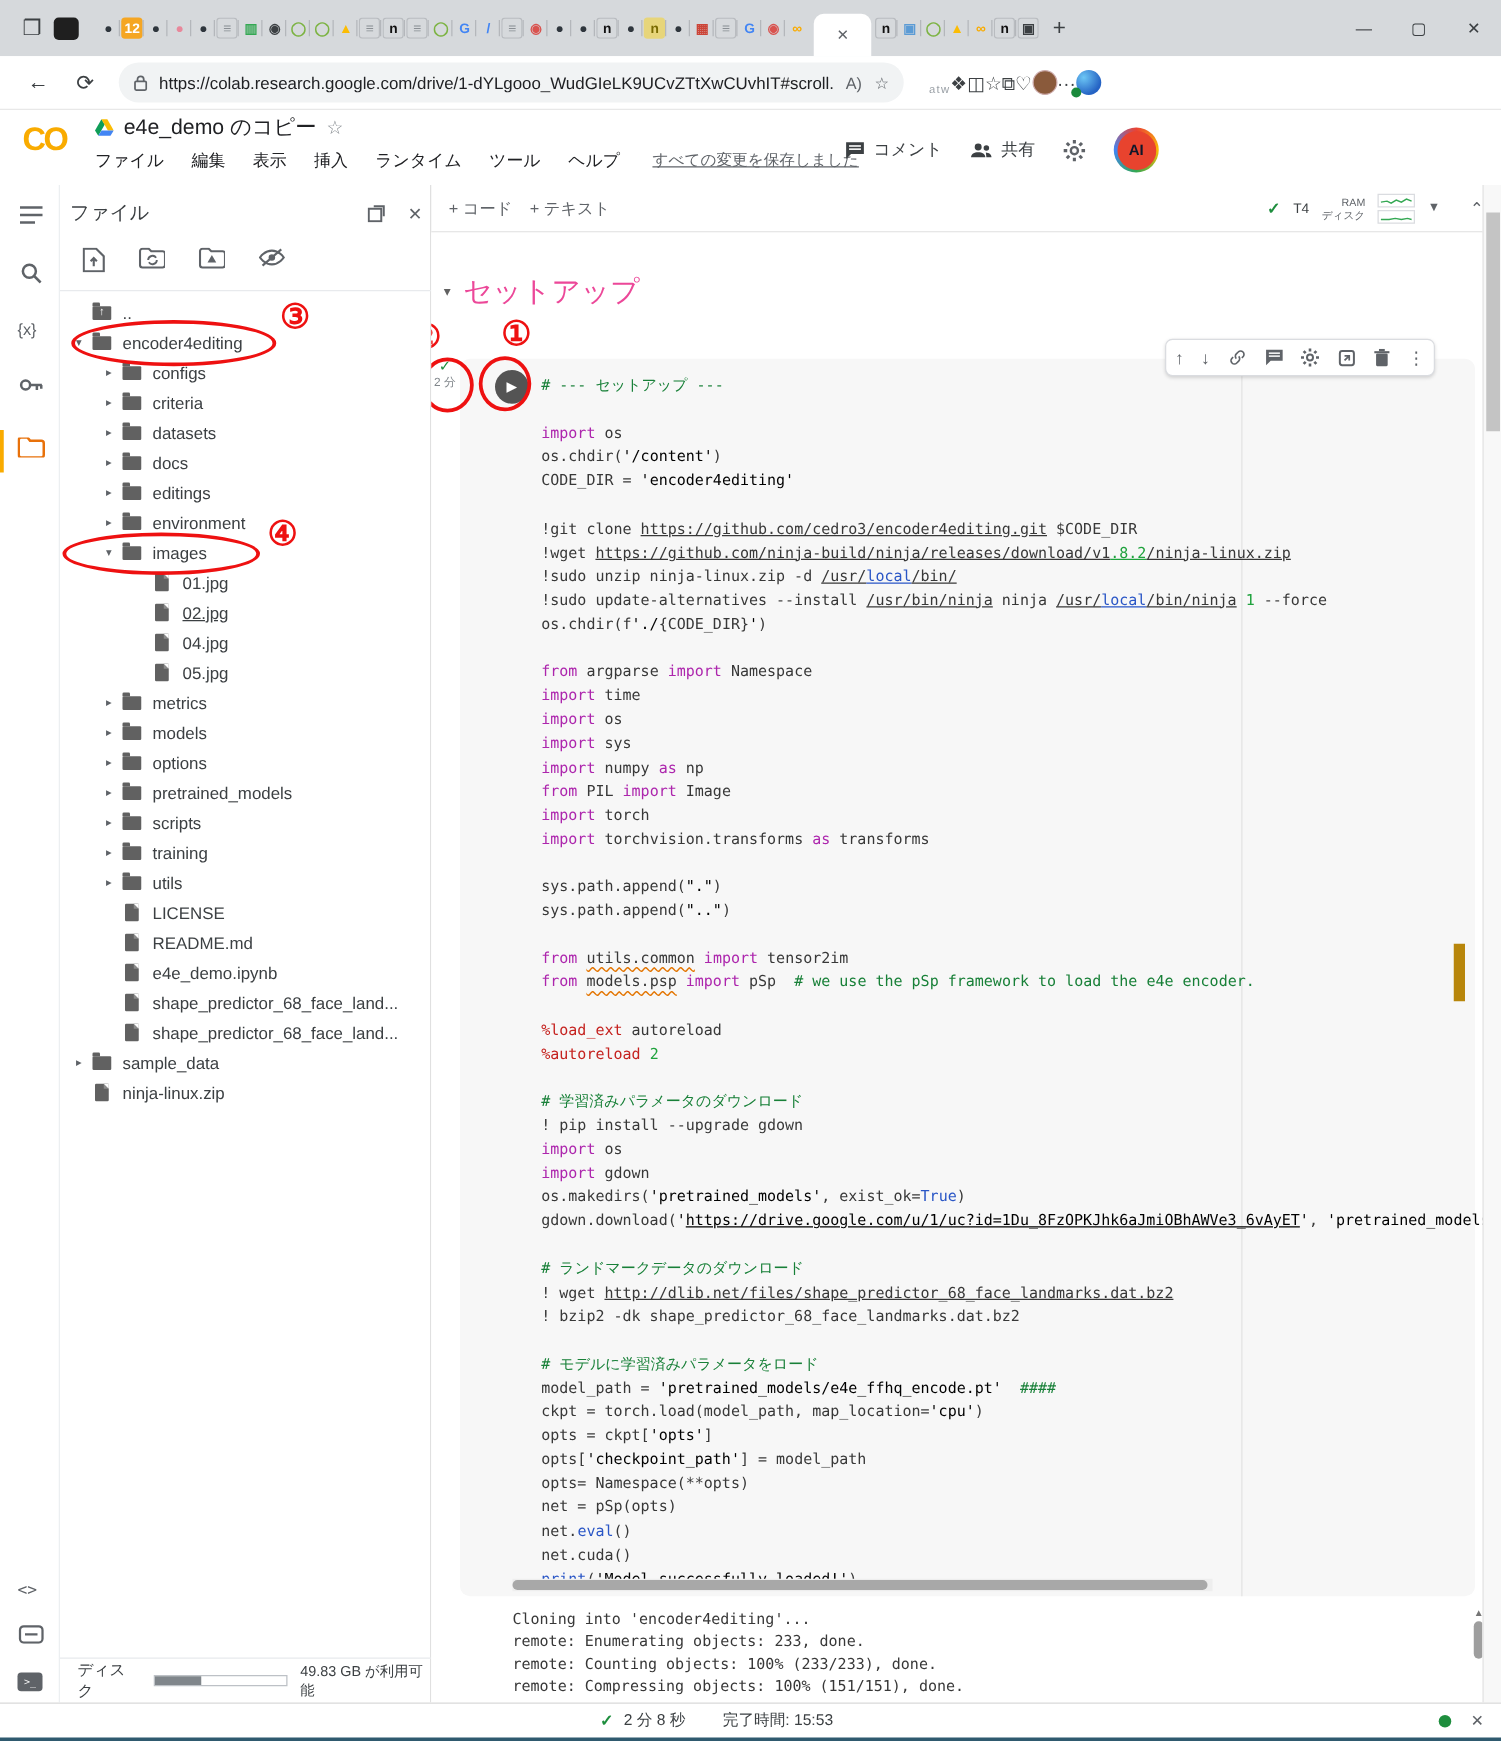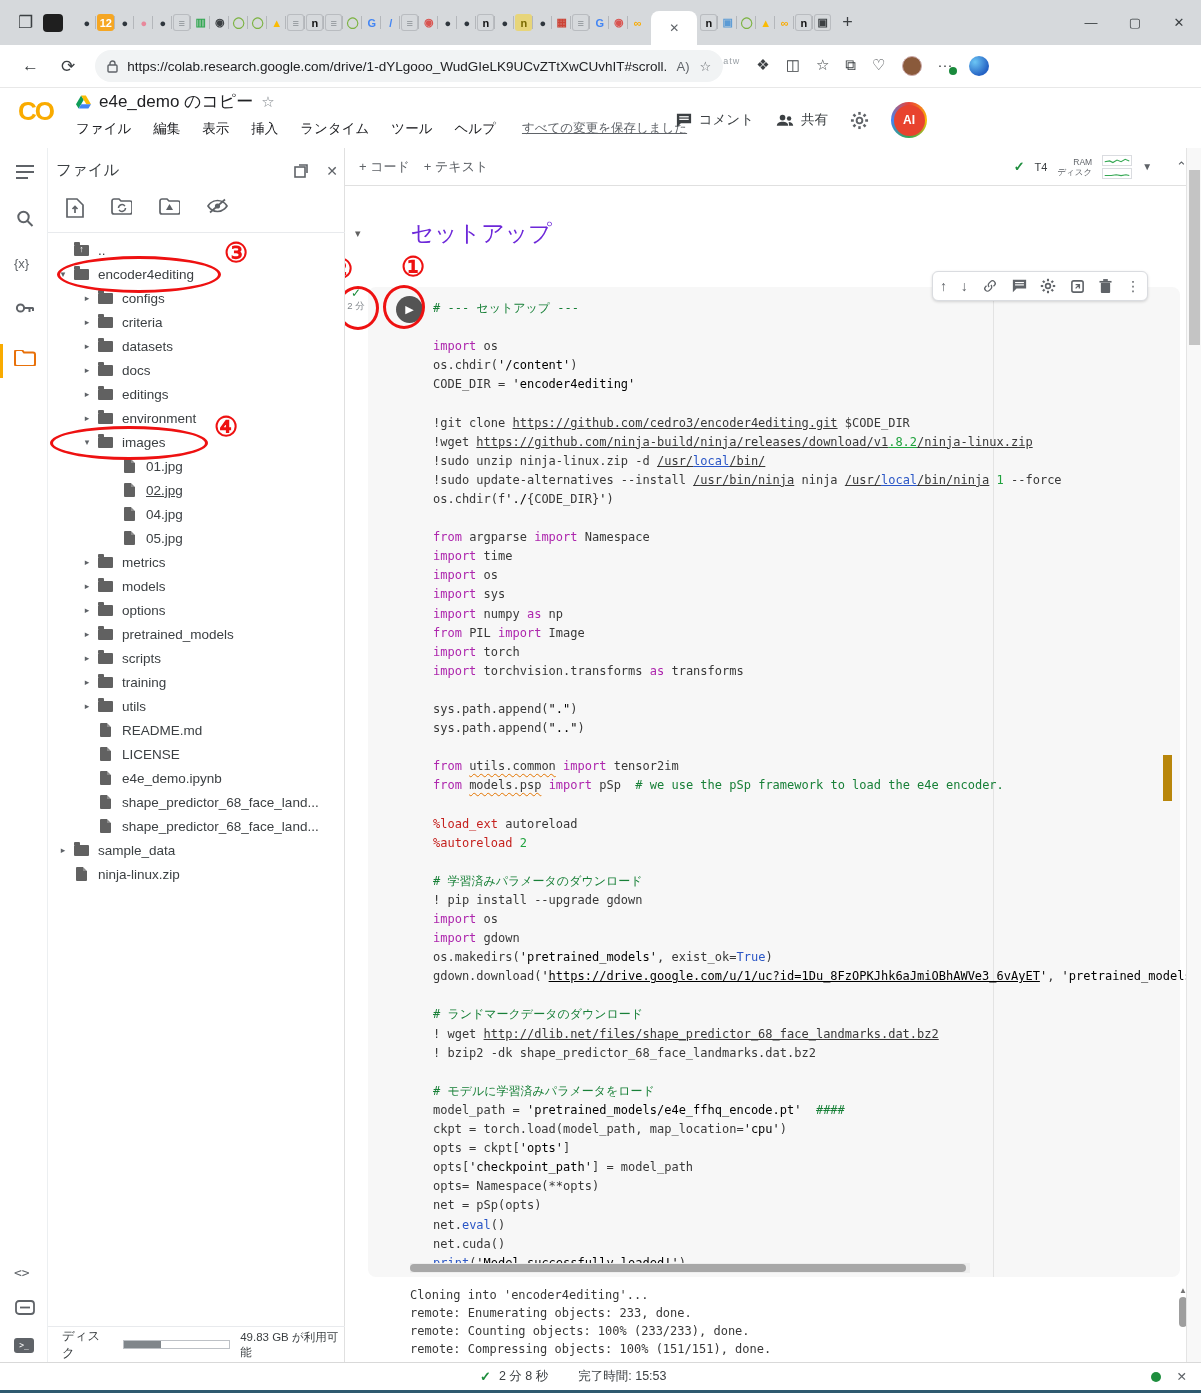--- a/index.html
+++ b/index.html
@@ -25,42 +25,42 @@
     color:#3c4043; font-size:13px; }
 
   #addrbar { left:0; top:45px; width:1201px; height:43px; background:#fff; display:flex; align-items:center;
     border-bottom:1px solid #e8e8e8; }
   .nav-glyph { font-size:17px; color:#3c4043; margin-left:22px; }
   #url-pill { width:628px; height:32px; background:#f1f3f4; border-radius:16px; margin-left:20px;
     display:flex; align-items:center; padding:0 12px; }
   .lock-svg { flex:0 0 auto; margin-right:9px; }
   #url-text { font-size:13.5px; color:#202124; white-space:nowrap; overflow:hidden; flex:1; }
   .pill-right { color:#5f6368; font-size:13px; margin-left:10px; flex:0 0 auto; }
-  #addr-icons { display:flex; align-items:flex-start; margin-left:0; gap:16px; color:#3c4043; font-size:15px; }
+  #addr-icons { display:flex; align-items:flex-end; margin-left:20px; color:#3c4043; font-size:15px; }
   .atw { font-size:9px; color:#9aa0a6; letter-spacing:1px; }
   .mini-avatar { width:20px; height:20px; border-radius:50%; background:#8a5a3b; border:1px solid #caa; }
   .dots-badge { position:relative; }
   .dots-badge::after { content:""; position:absolute; right:-4px; bottom:-2px; width:8px; height:8px;
     border-radius:50%; background:#1a8a3c; }
   .copilot { width:20px; height:20px; border-radius:50%;
     background:radial-gradient(circle at 30% 30%, #6cc6f5, #2563c4 70%); }
 
   
   #colab-header { left:0; top:88px; width:951px; height:60px; background:#fff; }
   #co-logo { left:18px; top:8px; font-size:26px; font-weight:bold; color:#f9ab00; letter-spacing:-2px; }
   #title-row { left:76px; top:2px; display:flex; align-items:center; gap:8px; }
   #nb-title { font-size:17px; color:#202124; }
   .star { color:#80868b; font-size:15px; }
   #menu-row { left:76px; top:32px; display:flex; gap:22px; font-size:13.5px; color:#202124; }
   #save-status { font-size:12.5px; color:#5f6368; text-decoration:underline; margin-left:4px; }
   #header-right { right:24px; top:14px; display:flex; align-items:center; gap:22px; }
   .hdr-act { display:flex; align-items:center; gap:7px; font-size:13.5px; color:#3c4043; }
   #avatar-ring { width:36px; height:36px; border-radius:50%; padding:2.5px;
     background:conic-gradient(#ea4335,#fbbc04,#34a853,#4285f4,#ea4335); }
-  #avatar { width:31px; height:31px; border-radius:50%; background:#e8432e; color:#ffffff; font-size:12px;
+  #avatar { width:31px; height:31px; border-radius:50%; background:#e8432e; color:#0f172a; font-size:12px;
     font-weight:bold; display:flex; align-items:center; justify-content:center; }
 
   
   #nb-toolbar { left:345px; top:148px; width:856px; height:38px; background:#fff; border-bottom:1px solid #e0e0e0;
     display:flex; align-items:center; }
   .add-btn { font-size:13px; color:#5f6368; margin-left:14px; }
   #tb-right { margin-left:auto; display:flex; align-items:center; gap:10px; margin-right:14px; }
   .t4 { font-size:11px; color:#3c4043; }
   .check-green { color:#1e8e3e; font-size:13px; font-weight:bold; }
   .res-labels { display:flex; flex-direction:column; align-items:flex-end; font-size:8.5px; color:#5f6368; line-height:10px; }
@@ -100,21 +100,21 @@
     display:flex; align-items:center; }
   #disk-label { font-size:12.5px; color:#3c4043; margin-left:14px; }
   #disk-bar { width:112px; height:9px; border:1px solid #bdc1c6; background:#fff; margin-left:12px; position:relative; }
   #disk-fill { position:absolute; left:0; top:0; bottom:0; width:37px; background:#80868b; }
   #disk-avail { font-size:11.5px; color:#3c4043; margin-left:10px; }
 
   
   #notebook { left:345px; top:186px; width:841px; height:1176px; background:#fff; overflow:hidden; }
   #section-head { position:absolute; left:10px; top:32px; display:flex; align-items:center; gap:10px; }
   #section-caret { color:#616161; font-size:11px; }
-  #section-title { font-size:23px; color:#6d28d9;margin-left:40px; }
+  #section-title { font-size:23px; color:#ec4899; }
 
   #cell-bg { position:absolute; left:23px; top:101px; width:812px; height:990px; background:#f7f7f7; border-radius:8px; }
   #cell-edge { position:absolute; left:625px; top:0; width:1px; height:990px; background:#e3e3e3; }
   #play-btn { position:absolute; left:28px; top:9px; width:27px; height:27px; border-radius:50%; background:#545454;
     color:#fff; display:flex; align-items:center; justify-content:center; font-size:11px; }
   #exec-mark { position:absolute; left:-1px; top:100px; width:24px; text-align:center; }
   #exec-check { color:#1e8e3e; font-size:12px; display:block; }
   #exec-time { color:#80868b; font-size:9.5px; display:block; }
 
   #code-editor { position:absolute; left:65px; top:12px; font-family:"DejaVu Sans Mono",monospace;
@@ -486,26 +486,26 @@
           <span class="tlabel">training</span>
         </div>
         <div class="tree-row" style="padding-left: 28px;">
           <span class="caret">▸</span>
           <span class="ticon folder"></span>
           <span class="tlabel">utils</span>
         </div>
         <div class="tree-row" style="padding-left: 28px;">
           <span class="caret"></span>
           <span class="ticon file"></span>
+          <span class="tlabel">LICENSE</span>
+        </div>
+        <div class="tree-row" style="padding-left: 28px;">
+          <span class="caret"></span>
+          <span class="ticon file"></span>
           <span class="tlabel">README.md</span>
-        </div>
-        <div class="tree-row" style="padding-left: 28px;">
-          <span class="caret"></span>
-          <span class="ticon file"></span>
-          <span class="tlabel">LICENSE</span>
         </div>
         <div class="tree-row" style="padding-left: 28px;">
           <span class="caret"></span>
           <span class="ticon file"></span>
           <span class="tlabel">e4e_demo.ipynb</span>
         </div>
         <div class="tree-row" style="padding-left: 28px;">
           <span class="caret"></span>
           <span class="ticon file"></span>
           <span class="tlabel">shape_predictor_68_face_land...</span>

